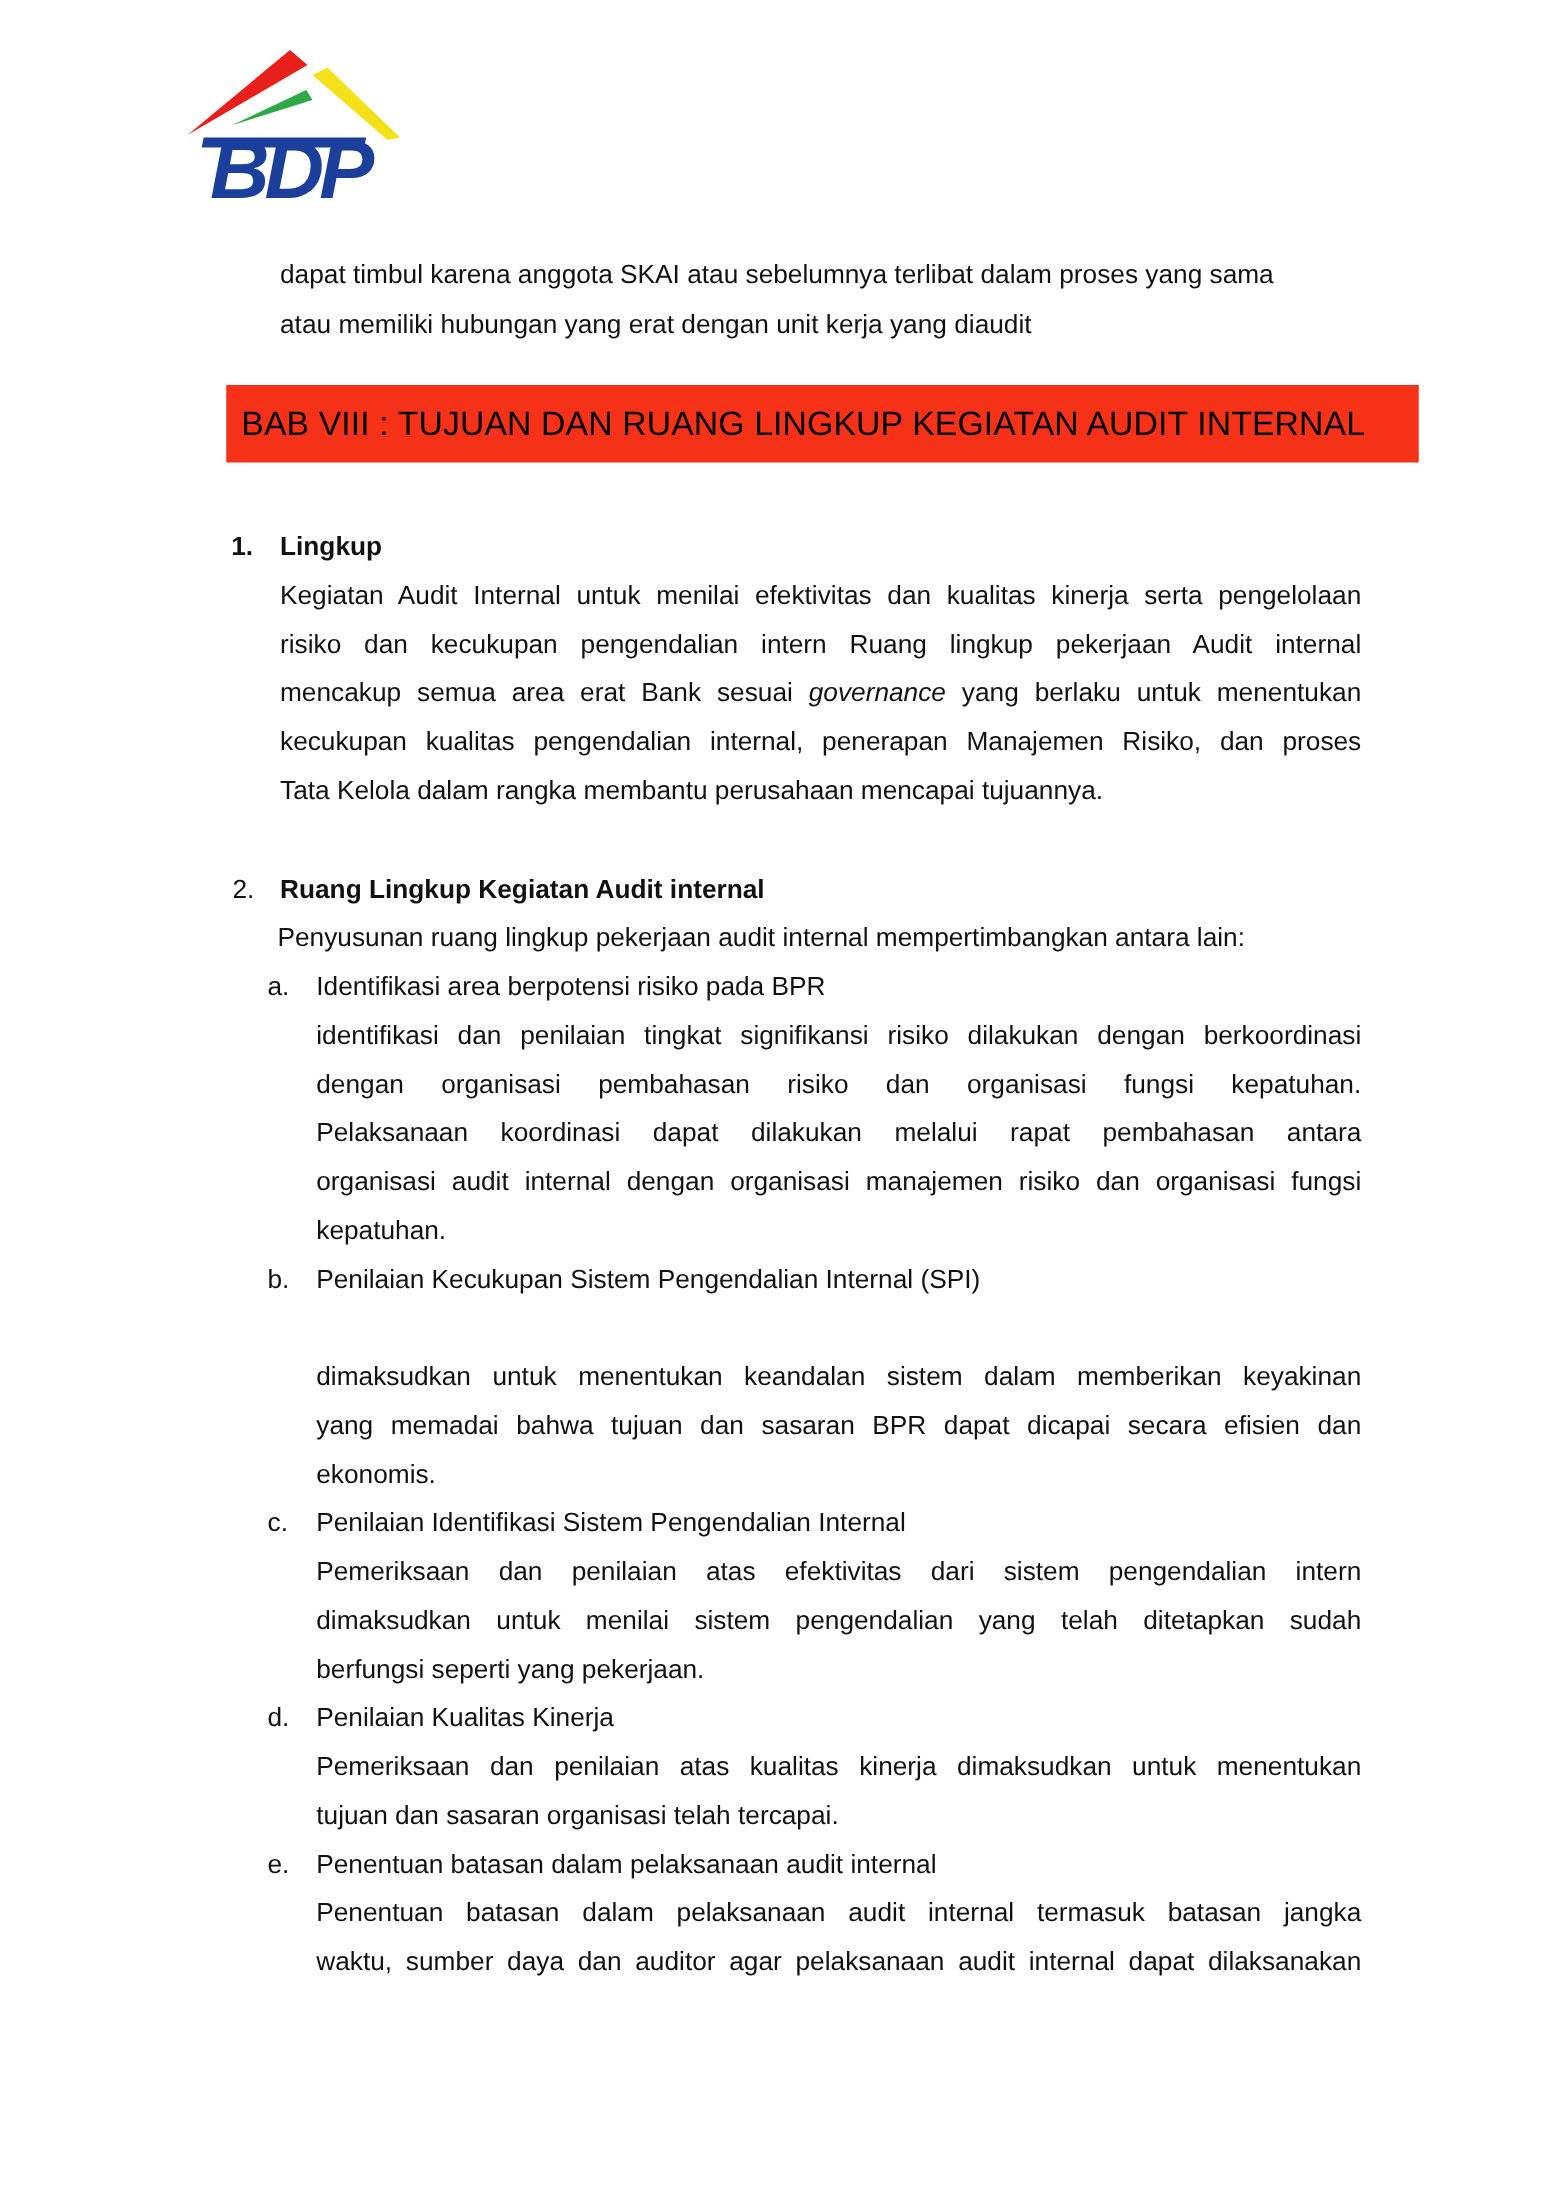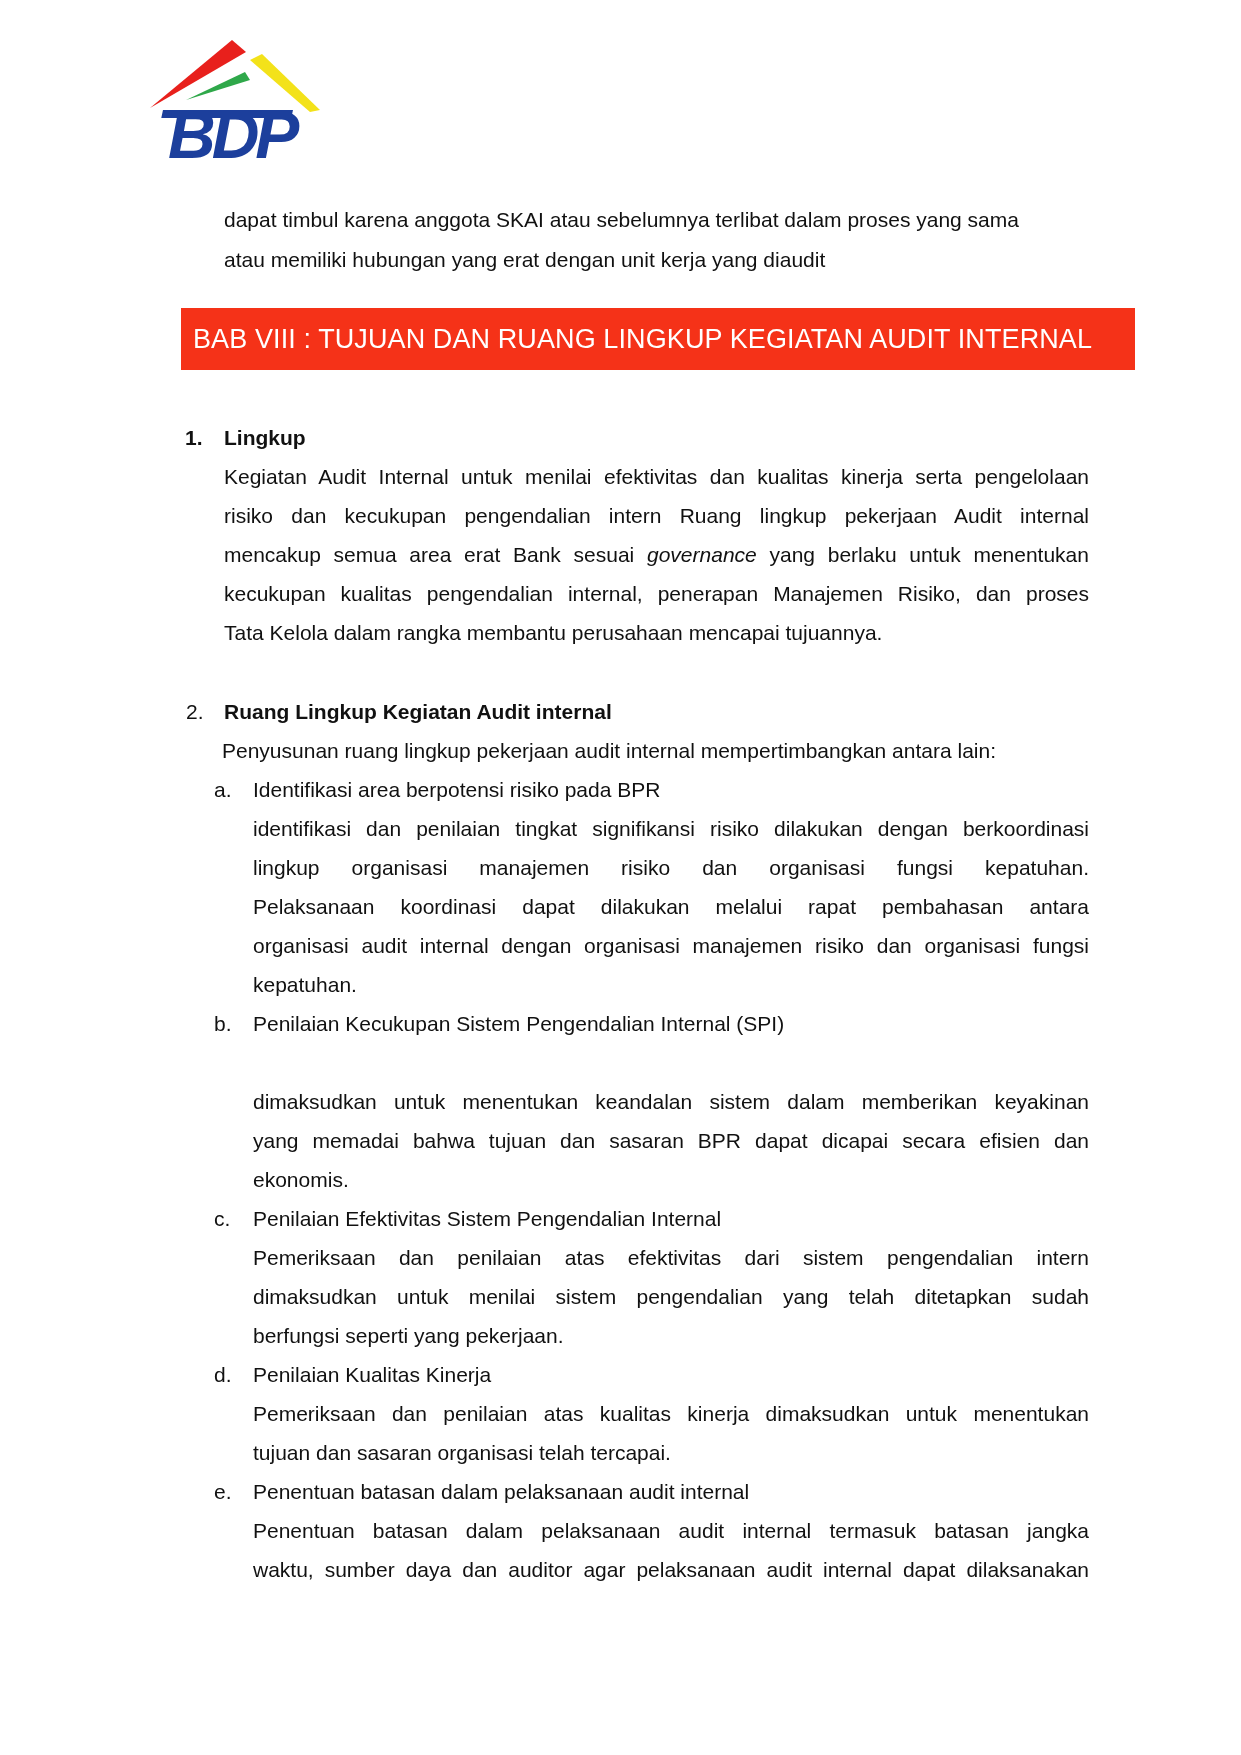--- a/index.html
+++ b/index.html
@@ -39,21 +39,21 @@
       text-align-last: justify;
       white-space: normal;
     }
     .banner {
       position: absolute;
       left: 181px;
       top: 308px;
       width: 954px;
       height: 62px;
       background: #f53218;
-      color: #ffffff;
+      color: #000000;
       font-family: "Liberation Sans", sans-serif;
       font-size: 27px;
       line-height: 62px;
       box-sizing: border-box;
       padding-left: 12px;
       letter-spacing: 0.1px;
       white-space: nowrap;
     }
     .bold { font-weight: bold; }
     .italic { font-style: italic; }
@@ -97,33 +97,33 @@
   <div class="text-line just" style="left:224px; top:581px; width:865px;">kecukupan kualitas pengendalian internal, penerapan Manajemen Risiko, dan proses</div>
   <div class="text-line" style="left:224px; top:620px;">Tata Kelola dalam rangka membantu perusahaan mencapai tujuannya.</div>
 
   <div class="num" style="left:186px; top:699px;">2.</div>
   <div class="text-line bold" style="left:224px; top:699px;">Ruang Lingkup Kegiatan Audit internal</div>
   <div class="text-line" style="left:222px; top:738px;">Penyusunan ruang lingkup pekerjaan audit internal mempertimbangkan antara lain:</div>
 
   <div class="num" style="left:214px; top:777px;">a.</div>
   <div class="text-line" style="left:253px; top:777px;">Identifikasi area berpotensi risiko pada BPR</div>
   <div class="text-line just" style="left:253px; top:816px; width:836px;">identifikasi dan penilaian tingkat signifikansi risiko dilakukan dengan berkoordinasi</div>
-  <div class="text-line just" style="left:253px; top:855px; width:836px;">lingkup organisasi manajemen risiko dan organisasi fungsi kepatuhan.</div>
+  <div class="text-line just" style="left:253px; top:855px; width:836px;">dengan organisasi pembahasan risiko dan organisasi fungsi kepatuhan.</div>
   <div class="text-line just" style="left:253px; top:894px; width:836px;">Pelaksanaan koordinasi dapat dilakukan melalui rapat pembahasan antara</div>
   <div class="text-line just" style="left:253px; top:933px; width:836px;">organisasi audit internal dengan organisasi manajemen risiko dan organisasi fungsi</div>
   <div class="text-line" style="left:253px; top:972px;">kepatuhan.</div>
 
   <div class="num" style="left:214px; top:1011px;">b.</div>
   <div class="text-line" style="left:253px; top:1011px;">Penilaian Kecukupan Sistem Pengendalian Internal (SPI)</div>
   <div class="text-line just" style="left:253px; top:1089px; width:836px;">dimaksudkan untuk menentukan keandalan sistem dalam memberikan keyakinan</div>
   <div class="text-line just" style="left:253px; top:1128px; width:836px;">yang memadai bahwa tujuan dan sasaran BPR dapat dicapai secara efisien dan</div>
   <div class="text-line" style="left:253px; top:1167px;">ekonomis.</div>
 
   <div class="num" style="left:214px; top:1206px;">c.</div>
-  <div class="text-line" style="left:253px; top:1206px;">Penilaian Efektivitas Sistem Pengendalian Internal</div>
+  <div class="text-line" style="left:253px; top:1206px;">Penilaian Identifikasi Sistem Pengendalian Internal</div>
   <div class="text-line just" style="left:253px; top:1245px; width:836px;">Pemeriksaan dan penilaian atas efektivitas dari sistem pengendalian intern</div>
   <div class="text-line just" style="left:253px; top:1284px; width:836px;">dimaksudkan untuk menilai sistem pengendalian yang telah ditetapkan sudah</div>
   <div class="text-line" style="left:253px; top:1323px;">berfungsi seperti yang pekerjaan.</div>
 
   <div class="num" style="left:214px; top:1362px;">d.</div>
   <div class="text-line" style="left:253px; top:1362px;">Penilaian Kualitas Kinerja</div>
   <div class="text-line just" style="left:253px; top:1401px; width:836px;">Pemeriksaan dan penilaian atas kualitas kinerja dimaksudkan untuk menentukan</div>
   <div class="text-line" style="left:253px; top:1440px;">tujuan dan sasaran organisasi telah tercapai.</div>
 
   <div class="num" style="left:214px; top:1479px;">e.</div>

